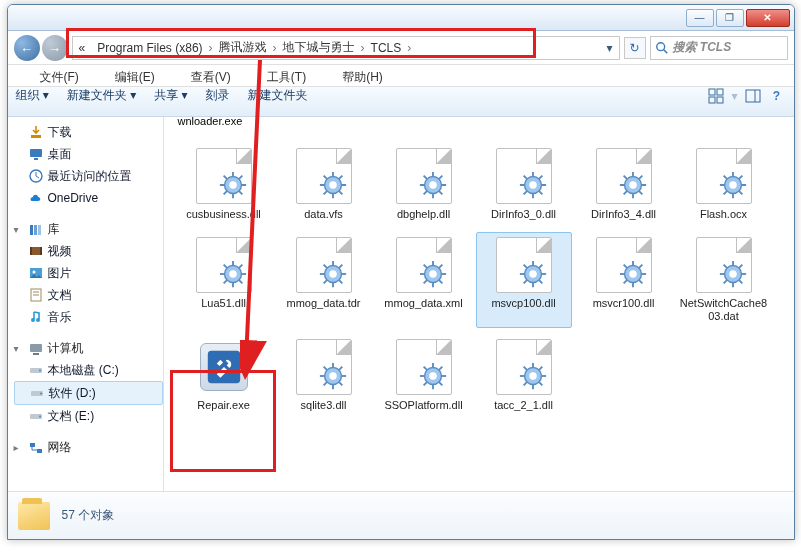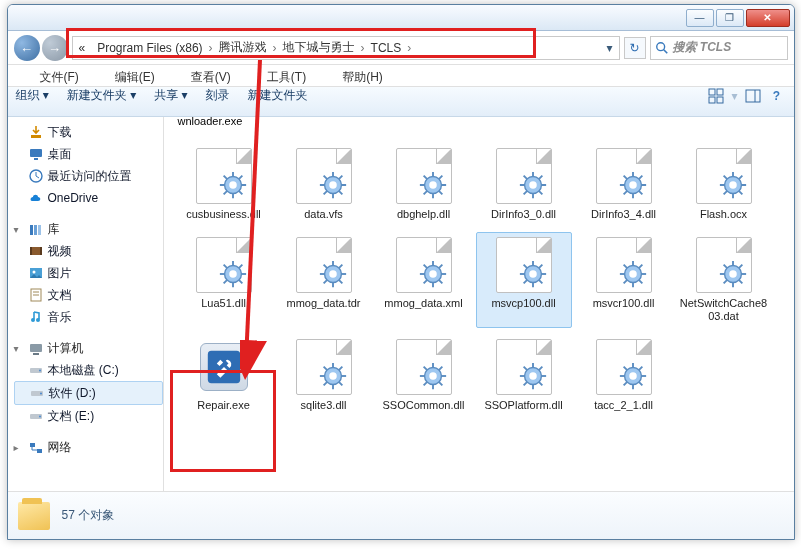--- a/index.html
+++ b/index.html
@@ -608,42 +608,20 @@
                     <line x1="25" y1="16" x2="30" y2="16"></line>
       <line x1="6" y1="6" x2="9.5" y2="9.5"></line>
                     <line x1="22.5" y1="22.5" x2="26" y2="26"></line>
       <line x1="6" y1="26" x2="9.5" y2="22.5"></line>
                     <line x1="22.5" y1="9.5" x2="26" y2="6"></line>
     </g>
     <circle cx="16" cy="16" r="4" fill="#fff"></circle>
   </svg>
 </div>
             </div>
-            <div class="fname">SSOCommon.dll</div>
-          </div>
-          <div class="file">
-            <div class="thumb">
-              <div class="page"></div>
-              <div class="gear">
-  <svg viewBox="0 0 32 32" width="30" height="30">
-    <circle cx="16" cy="16" r="9" fill="#9ec7f0" stroke="#5a8cc0" stroke-width="1.5"></circle>
-    <g stroke="#5a8cc0" stroke-width="2">
-      <line x1="16" y1="2" x2="16" y2="7"></line>
-                    <line x1="16" y1="25" x2="16" y2="30"></line>
-      <line x1="2" y1="16" x2="7" y2="16"></line>
-                    <line x1="25" y1="16" x2="30" y2="16"></line>
-      <line x1="6" y1="6" x2="9.5" y2="9.5"></line>
-                    <line x1="22.5" y1="22.5" x2="26" y2="26"></line>
-      <line x1="6" y1="26" x2="9.5" y2="22.5"></line>
-                    <line x1="22.5" y1="9.5" x2="26" y2="6"></line>
-    </g>
-    <circle cx="16" cy="16" r="4" fill="#fff"></circle>
-  </svg>
-</div>
-            </div>
             <div class="fname">SSOPlatform.dll</div>
           </div>
           <div class="file">
             <div class="thumb">
               <div class="page"></div>
               <div class="gear">
   <svg viewBox="0 0 32 32" width="30" height="30">
     <circle cx="16" cy="16" r="9" fill="#9ec7f0" stroke="#5a8cc0" stroke-width="1.5"></circle>
     <g stroke="#5a8cc0" stroke-width="2">
       <line x1="16" y1="2" x2="16" y2="7"></line>

